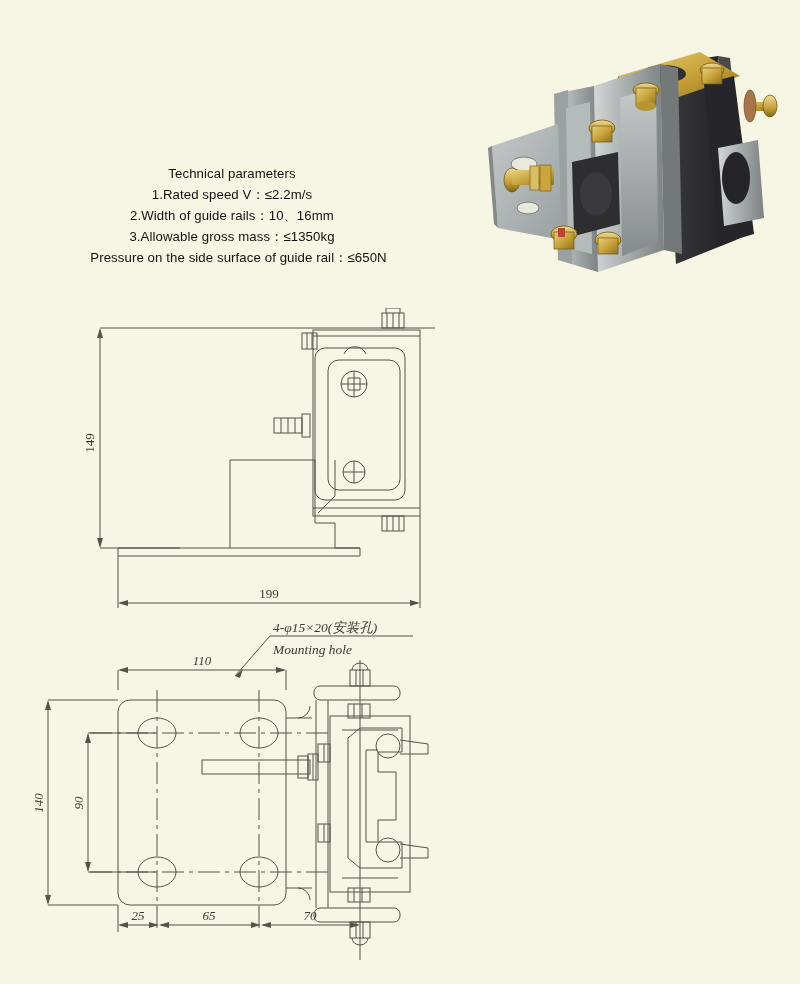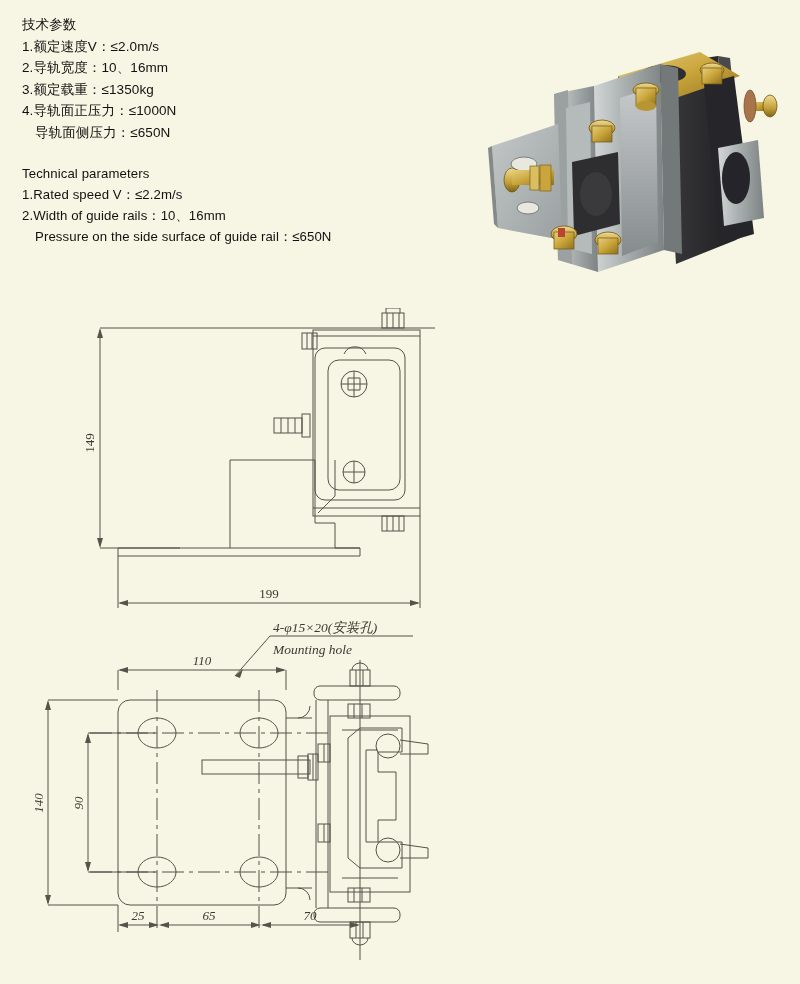--- a/index.html
+++ b/index.html
@@ -15,52 +15,45 @@
 
   
   .specs{position:absolute;left:22px;top:14px;width:420px;}
   .specs .line{
     font-size:13.5px;
     line-height:21.5px;
     white-space:pre;
     letter-spacing:0.1px;
   }
   .specs .indent{padding-left:13px;}
-  .specs-en .line{font-size:13.2px;line-height:21px;}
+  .specs-en .line{font-size:13.2px;line-height:21px;text-align:center;}
 
   
   .photo-wrap{position:absolute;left:468px;top:28px;width:320px;height:268px;}
   .photo-wrap svg{display:block;}
 
   
   .dwg{position:absolute;}
   .dwg svg{display:block;}
 
   svg text{font-family:"Liberation Serif", serif;fill:#3b3a33;}
   .dimtxt{font-size:13px;}
   .calltxt{font-size:13.5px;}
 </style>
 </head>
 <body>
 
 <div class="page">
 
-  <div class="specs specs-cn">
-    <div class="line">技术参数</div>
-    <div class="line">1.额定速度V：≤2.0m/s</div>
-    <div class="line">2.导轨宽度：10、16mm</div>
-    <div class="line">3.额定载重：≤1350kg</div>
-    <div class="line">4.导轨面正压力：≤1000N</div>
-    <div class="line indent">导轨面侧压力：≤650N</div>
-  </div>
 
   <div class="specs specs-en" style="top:163px;">
     <div class="line">Technical parameters</div>
     <div class="line">1.Rated speed V：≤2.2m/s</div>
     <div class="line">2.Width of guide rails：10、16mm</div>
+    <div class="line">3.Allowable gross mass：≤1350kg</div>
     <div class="line indent">Pressure on the side surface of guide rail：≤650N</div>
   </div>
 
   <div class="photo-wrap">
     <svg width="320" height="268" viewBox="0 0 320 268">
       <defs>
         <linearGradient id="gMetalV" x1="0" y1="0" x2="1" y2="0">
           <stop offset="0" stop-color="#d2d6d6"></stop>
           <stop offset="0.45" stop-color="#a9aeae"></stop>
           <stop offset="1" stop-color="#7d8284"></stop>

